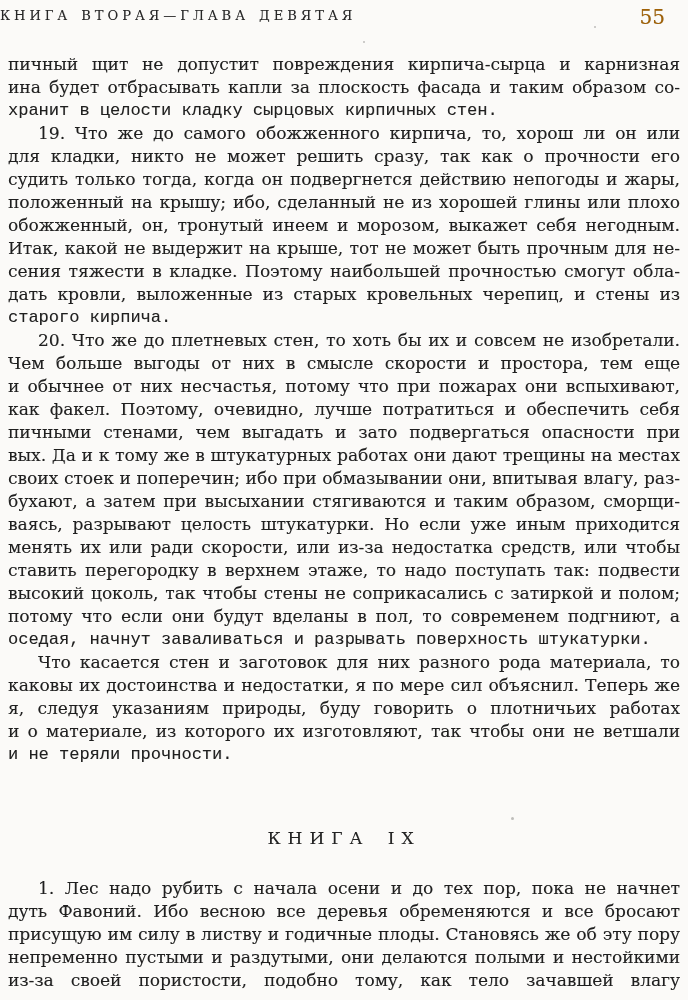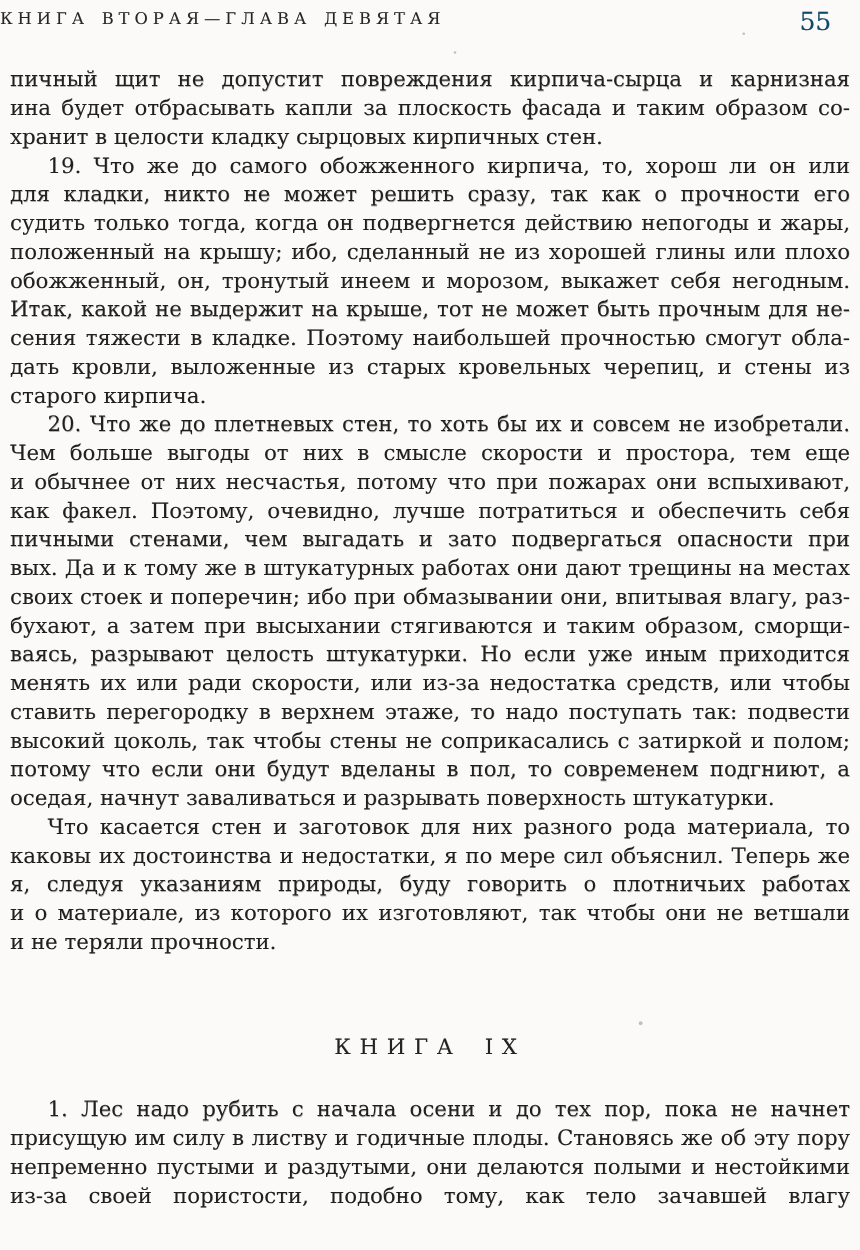--- a/index.html
+++ b/index.html
@@ -34,41 +34,41 @@
     letter-spacing: 4px;
     word-spacing: 2px;
     color: #262626;
     text-shadow: 0.3px 0.3px 0 rgba(0,0,0,0.25);
   }
   .page-number {
     position: absolute;
     top: -3px;
     right: 23px;
     font-size: 20px;
-    color: #0c4a6e;
+    color: #a16207;
     text-shadow: 0.3px 0.3px 0 rgba(0,0,0,0.25);
   }
   
   .content {
     position: absolute;
     top: 53px;
     left: 8px;
     width: 672px;
   }
   .paragraph { margin: 0; }
   .line {
     font-size: 17px;
     line-height: 23px;
     height: 23px;
     overflow: hidden;
     text-align: justify;
     text-align-last: justify;
     text-shadow: 0.35px 0.35px 0 rgba(10,10,10,0.3);
   }
-  .line.last { text-align-last: left; }
+  .line.last { text-align-last: left; font-family: Liberation Mono, monospace; }
   .line.indent { text-indent: 30px; }
   .chapter-heading {
     text-align: center;
     font-size: 17px;
     line-height: 23px;
     letter-spacing: 7px;
     word-spacing: 6px;
     margin: 61px 0 27px 0;
     color: #232323;
     text-shadow: 0.3px 0.3px 0 rgba(0,0,0,0.25);
@@ -131,20 +131,21 @@
       <div class="paragraph">
         <div class="line indent">Что касается стен и заготовок для них разного рода материала, то</div>
         <div class="line">каковы их достоинства и недостатки, я по мере сил объяснил. Теперь же</div>
         <div class="line">я, следуя указаниям природы, буду говорить о плотничьих работах</div>
         <div class="line">и о материале, из которого их изготовляют, так чтобы они не ветшали</div>
         <div class="line last">и не теряли прочности.</div>
       </div>
       <div class="chapter-heading">КНИГА IX</div>
       <div class="paragraph">
         <div class="line indent">1. Лес надо рубить с начала осени и до тех пор, пока не начнет</div>
+        <div class="line">дуть Фавоний. Ибо весною все деревья обременяются и все бросают</div>
         <div class="line">присущую им силу в листву и годичные плоды. Становясь же об эту пору</div>
         <div class="line">непременно пустыми и раздутыми, они делаются полыми и нестойкими</div>
         <div class="line">из-за своей пористости, подобно тому, как тело зачавшей влагу женщины</div>
       </div>
     </main>
 
   <div class="speck s1"></div>
   <div class="speck s2"></div>
   <div class="speck s3"></div>
   <div class="speck s4"></div>

